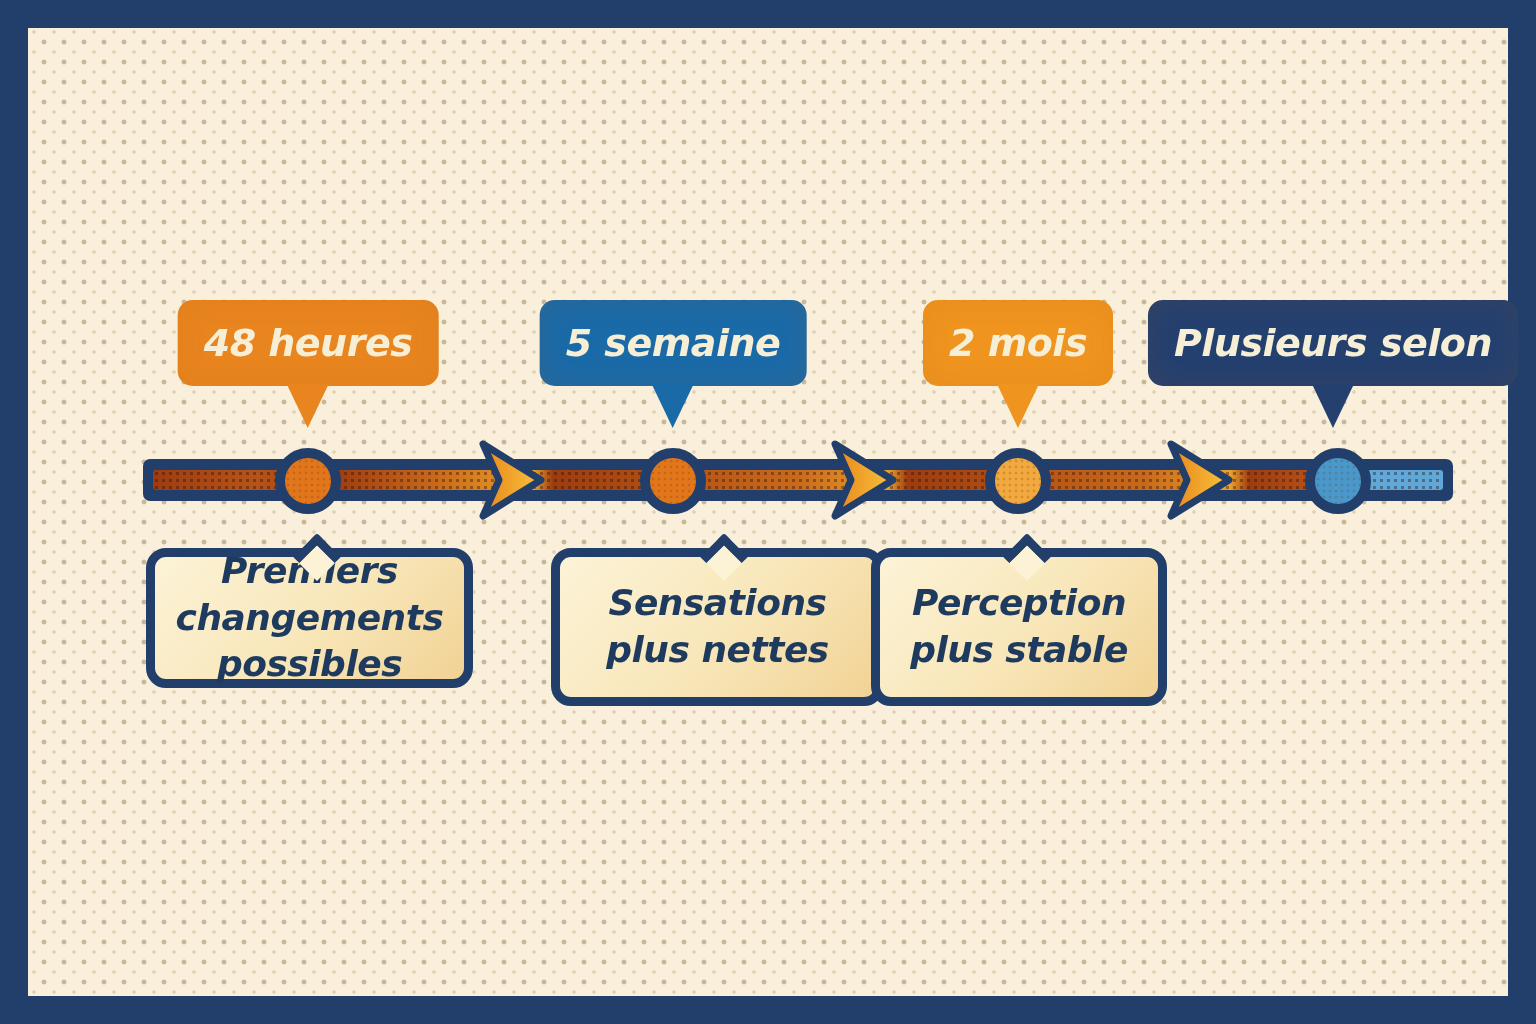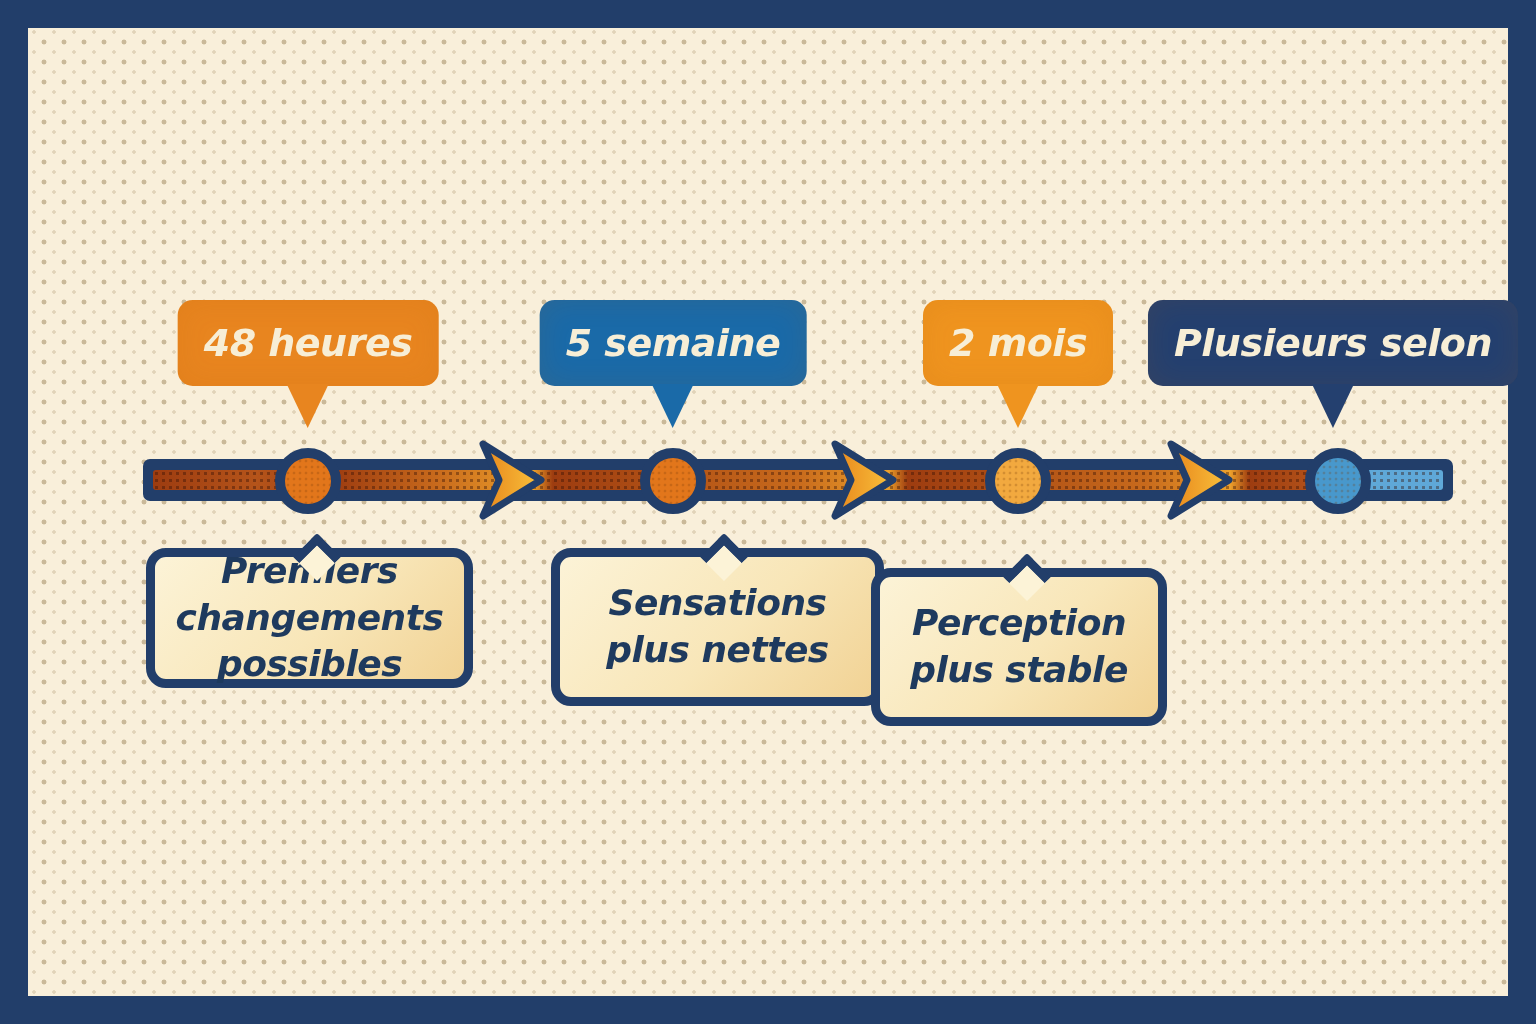--- a/index.html
+++ b/index.html
@@ -81,21 +81,21 @@
     background:var(--box-light); border-top:9px solid var(--navy);
     border-left:9px solid var(--navy); border-radius:4px 0 0 0;
     top:-17px; z-index:3;
   }
   
   .bubble.s0{left:280px;} .bubble.s1{left:645px;} .bubble.s2{left:990px;} .bubble.s3{left:1305px;}
   .node.s0{left:247px;} .node.s1{left:612px;} .node.s2{left:957px;} .node.s3{left:1277px;}
   .arrow.a0{left:443px;} .arrow.a1{left:795px;} .arrow.a2{left:1131px;}
   .box.s0{left:118px; width:327px; height:140px;}
   .box.s1{left:481px; width:333px; height:158px;margin-left:42px;}
-  .box.s2{left:843px; width:296px; height:158px;margin-top:20px;}
+  .box.s2{left:843px; width:296px; height:158px;}
   .box.s3{left:1167px; width:254px; height:238px;}
   .box.s0 .notch{left:145px;} .box.s1 .notch{left:147px;}
   .box.s2 .notch{left:130px;} .box.s3 .notch{left:122px;}
 </style>
 </head>
 <body>
 
 <div class="canvas">
   <div class="paper">
 

